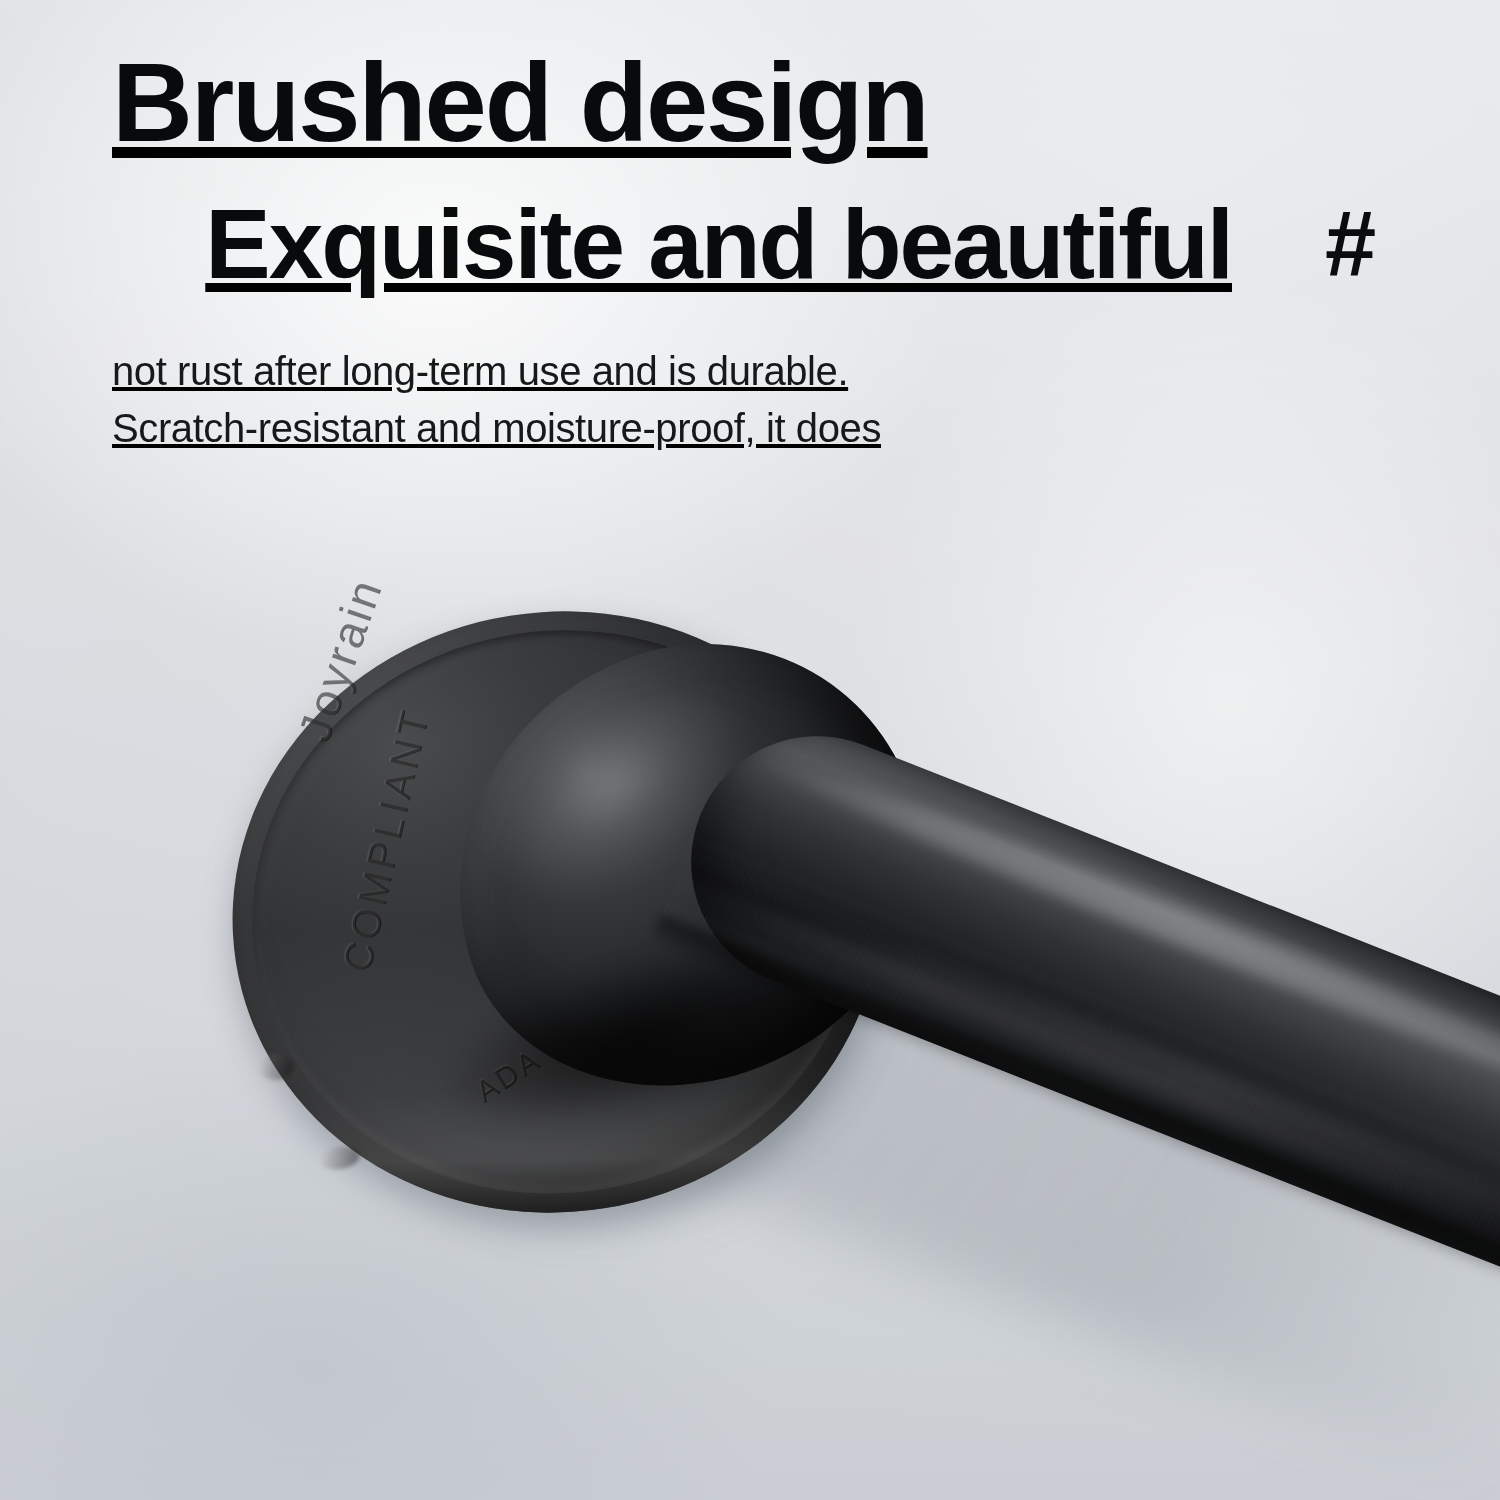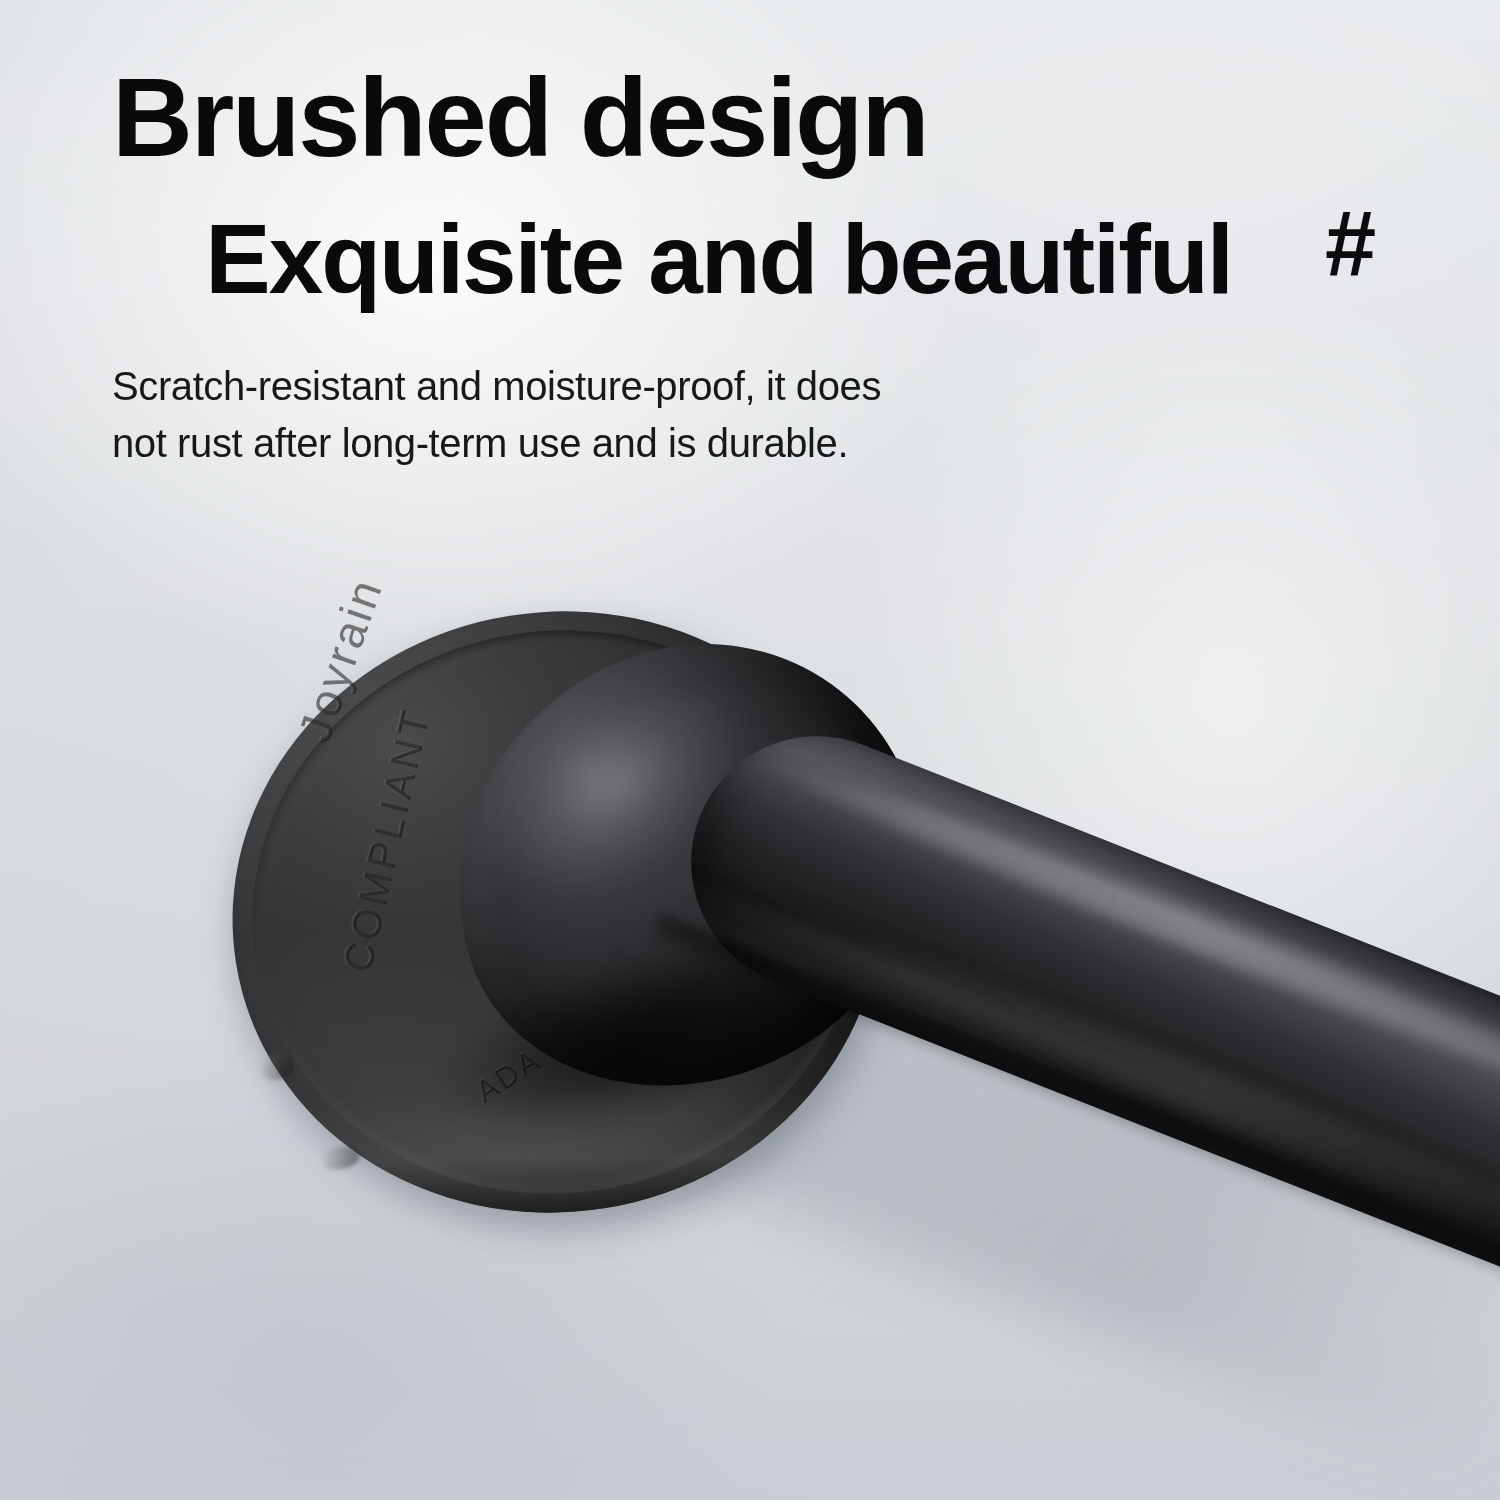--- a/index.html
+++ b/index.html
@@ -51,22 +51,23 @@
     position: absolute;
     right: -8%; top: 18%;
     width: 52%; height: 58%;
     background: radial-gradient(closest-side, rgba(255,255,255,.5), rgba(255,255,255,0) 100%);
   }
 
   
   .text-block {
     position: absolute;
     left: 112px;
-    top: 62px;
+    top: 47px;
     width: 1120px;
+    text-decoration: underline;
   }
   .headline {
     font-size: 112px;
     font-weight: 700;
     letter-spacing: -2.2px;
     line-height: 1.0;
     color: #090a0b;
     margin: 0;
     white-space: nowrap;
   }
@@ -378,20 +379,20 @@
       <div class="tube-brush"></div>
       <div class="tube-grain"></div>
       <div class="tube-underline"></div>
     </div>
   </div>
 
   <div class="text-block">
     <h1 class="headline">Brushed design</h1>
     <h2 class="subhead">Exquisite and beautiful</h2>
     <p class="body-copy">
+      <span class="ln">not rust after long-term use and is durable.</span>
       <span class="ln">Scratch-resistant and moisture-proof, it does</span>
-      <span class="ln">not rust after long-term use and is durable.</span>
     </p>
   </div>
 
   <div class="hash-mark">#</div>
 
 </div>
 
 </body></html>

